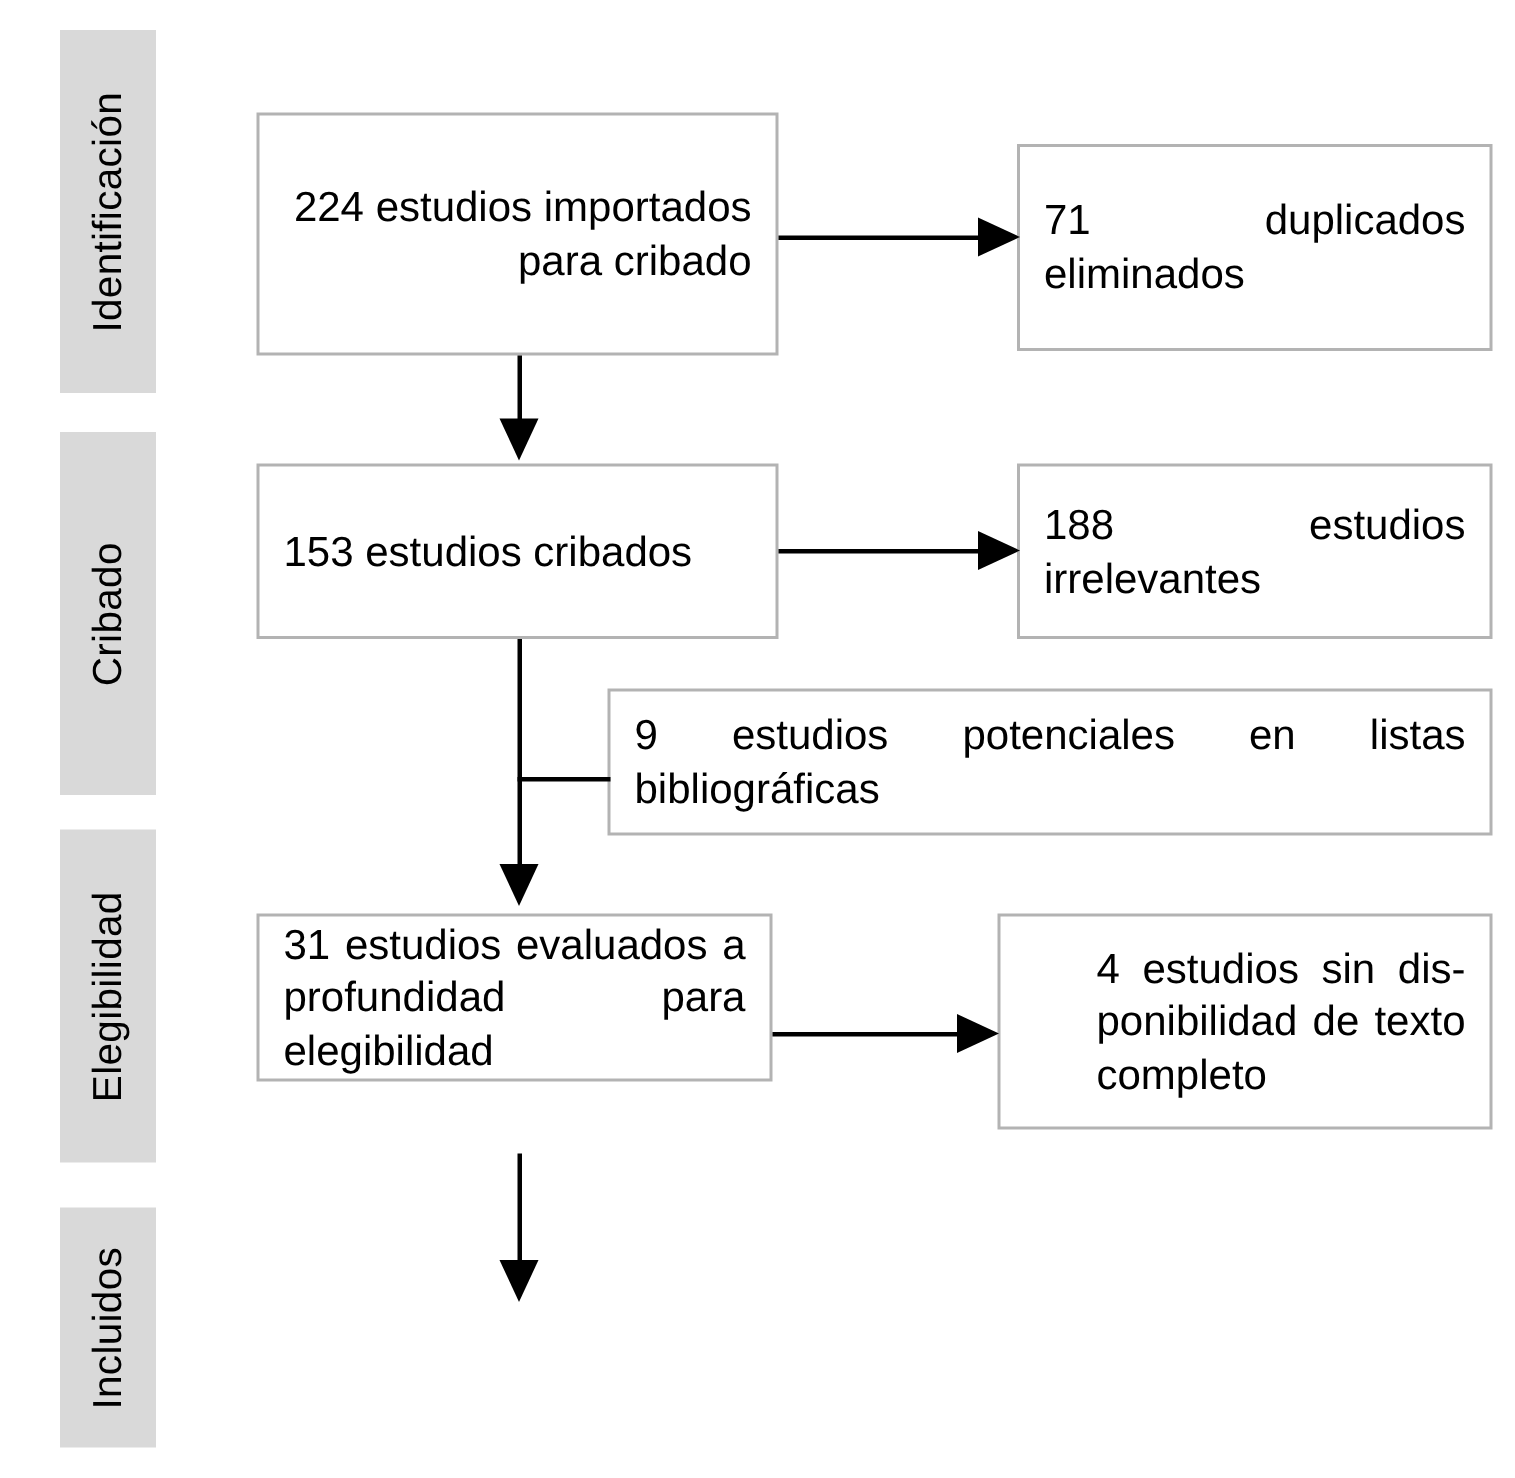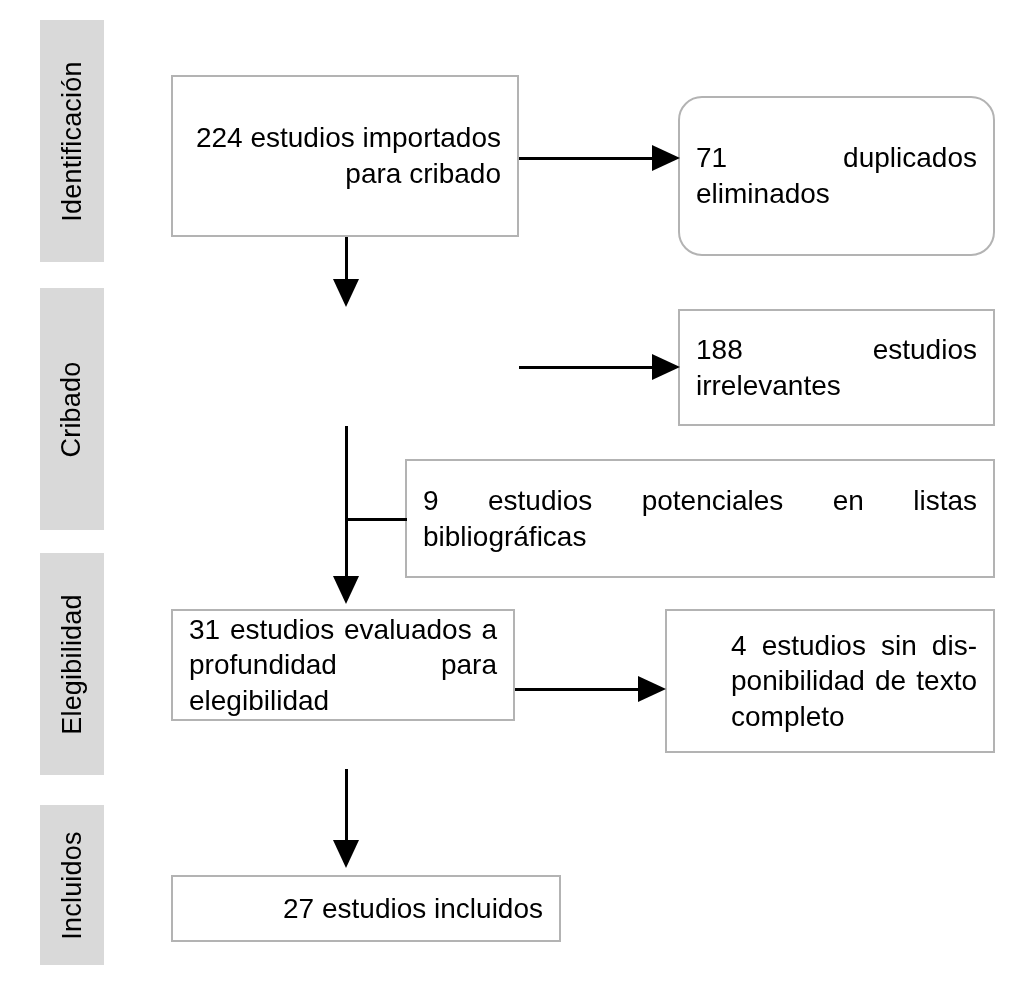--- a/index.html
+++ b/index.html
@@ -104,39 +104,42 @@
   </div>
 
   <div class="stage-band" style="left:40px; top:805px; width:64px; height:160px;">
     <span class="stage-label">Incluidos</span>
   </div>
 
   <div class="flow-box" style="left:171px; top:75px; width:348px; height:162px;">
     <div class="flow-text left-align">224 estudios importados para cribado</div>
   </div>
 
-  <div class="flow-box" style="left:678px; top:96px; width:317px; height:160px;border-radius:24px;">
+  <div class="flow-box" style="left:678px; top:96px; width:317px; height:138px;">
     <div class="flow-text">71 duplicados eliminados</div>
   </div>
 
   <div class="conn-h" style="left:519px; top:157px; width:140px;"></div>
   <div class="arrow-right" style="left:652px; top:145px;"></div>
 
   <div class="conn-v" style="left:345px; top:237px; width:3px; height:52px;"></div>
   <div class="arrow-down" style="left:333px; top:279px;"></div>
 
+  <div class="flow-box" style="left:171px; top:309px; width:348px; height:117px;">
+    <div class="flow-text">153 estudios cribados</div>
+  </div>
 
   <div class="flow-box" style="left:678px; top:309px; width:317px; height:117px;">
     <div class="flow-text">188 estudios irrelevantes</div>
   </div>
 
   <div class="conn-h" style="left:519px; top:366px; width:140px;"></div>
   <div class="arrow-right" style="left:652px; top:354px;"></div>
 
-  <div class="flow-box" style="left:405px; top:459px; width:590px; height:119px;">
+  <div class="flow-box" style="left:405px; top:459px; width:590px; height:98px;">
     <div class="flow-text">9 estudios potenciales en listas bibliográficas</div>
   </div>
 
   <div class="conn-h" style="left:345px; top:518px; width:62px;"></div>
 
   <div class="conn-v" style="left:345px; top:426px; width:3px; height:158px;"></div>
   <div class="arrow-down" style="left:333px; top:576px;"></div>
 
   <div class="flow-box" style="left:171px; top:609px; width:344px; height:112px;">
     <div class="flow-text">31 estudios evalua­dos a profundidad para elegibilidad</div>
@@ -145,17 +148,14 @@
   <div class="flow-box" style="left:665px; top:609px; width:330px; height:144px;padding-left:48px;">
     <div class="flow-text">4 estudios sin dis­ponibilidad de texto completo</div>
   </div>
 
   <div class="conn-h" style="left:515px; top:688px; width:128px;"></div>
   <div class="arrow-right" style="left:638px; top:676px;"></div>
 
   <div class="conn-v" style="left:345px; top:769px; width:3px; height:78px;"></div>
   <div class="arrow-down" style="left:333px; top:840px;"></div>
 
-  <div class="flow-box" style="left:171px; top:875px; width:390px; height:67px;">
-    <div class="flow-text left-align">27 estudios incluidos</div>
-  </div>
 
 </div>
 
 </body></html>

